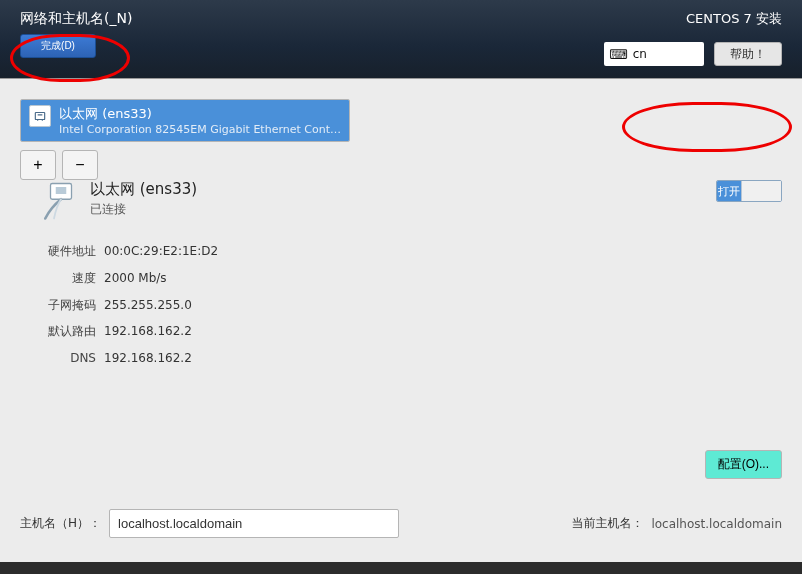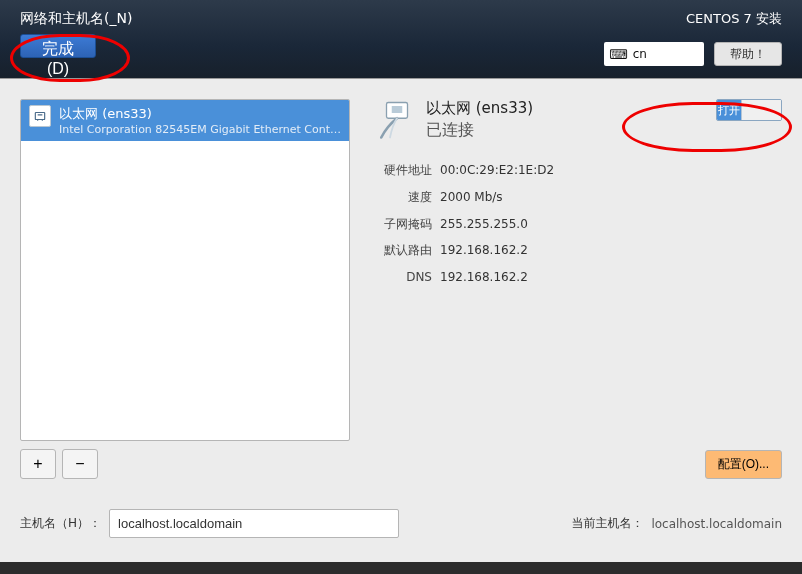--- a/index.html
+++ b/index.html
@@ -22,21 +22,21 @@
     justify-content: space-between;
   }
   .header-left { display: flex; flex-direction: column; gap: 6px; }
   .header-title { font-size: 14px; font-weight: 500; }
   .done-btn {
     background: linear-gradient(#3d7bd6, #2d63b5);
     border: 1px solid #1b4e94;
     color: #fff;
     padding: 4px 16px;
     border-radius: 3px;
-    font-size: 16px;
+    font-size: 10px;
     cursor: pointer;
     width: 76px;
     height: 24px;
   }
   .header-right { text-align: right; display:flex; flex-direction:column; gap:14px; align-items:flex-end;}
   .install-title { font-size: 13px; font-weight: 500; }
   .header-controls { display: flex; gap: 10px; align-items: center; }
   .kb-indicator {
     background: #fff;
     color: #111;
@@ -59,21 +59,21 @@
     font-size: 12px;
     cursor: pointer;
     height: 24px;
   }
   .main {
     background: #ececec;
     height: 484px;
     padding: 20px 20px 10px 20px;
     border-top: 1px solid #999;
   }
-  .content-row { display: flex; gap: 6px; height: 380px; }
+  .content-row { display: flex; gap: 0; height: 380px; flex-direction: column; }
   .left-panel { width: 330px; display: flex; flex-direction: column; }
   .iface-list {
     flex: 1;
     background: #fff;
     border: 1px solid #b5b5b5;
     border-radius: 2px;
     overflow: hidden;
   }
   .iface-item {
     background: #4a90d9;
@@ -104,21 +104,21 @@
     cursor: pointer;
     display:flex; align-items:center; justify-content:center;
     border-radius: 3px;
   }
   .sq-btn + .sq-btn { margin-left: 6px; }
   .right-panel { flex: 1; padding: 0 0 0 20px; display:flex; flex-direction:column; }
   .detail-header { display: flex; justify-content: space-between; align-items: flex-start; }
   .detail-header-left { display:flex; gap: 8px; align-items:flex-start; }
   .big-icon { width: 42px; height: 42px; }
   .detail-title { font-size: 15px; font-weight: 500; color: #222; }
-  .detail-status { font-size: 16px; color: #555; margin-top: 2px; }
+  .detail-status { font-size: 12px; color: #555; margin-top: 2px; }
   .toggle {
     width: 66px; height: 22px;
     border: 1px solid #8aa6c1;
     border-radius: 2px;
     display: flex;
     overflow: hidden;
     cursor: pointer;
     background: #fff;
   }
   .toggle .on {
@@ -132,21 +132,21 @@
     width: 40px;
     background: #f0f0f0;
     border-left: 1px solid #b5c4d4;
   }
   .details-table { margin-top: 16px; font-size: 12px; color: #333; }
   .details-table .row { display:flex; gap: 8px; padding: 2px 0; line-height: 1.9; }
   .details-table .label { width: 56px; text-align: right; color: #444; }
   .details-table .val { color: #333; }
   .config-row { margin-top: auto; display:flex; justify-content:flex-end; }
   .std-btn {
-    background: #fdba74;
+    background: #5eead4;
     border: 1px solid #b5b5b5;
     padding: 5px 12px;
     border-radius: 3px;
     font-size: 12px;
     cursor: pointer;
   }
   .hostname-row {
     display:flex; align-items:center; gap:8px;
     margin-top: 30px;
     font-size: 12px;

